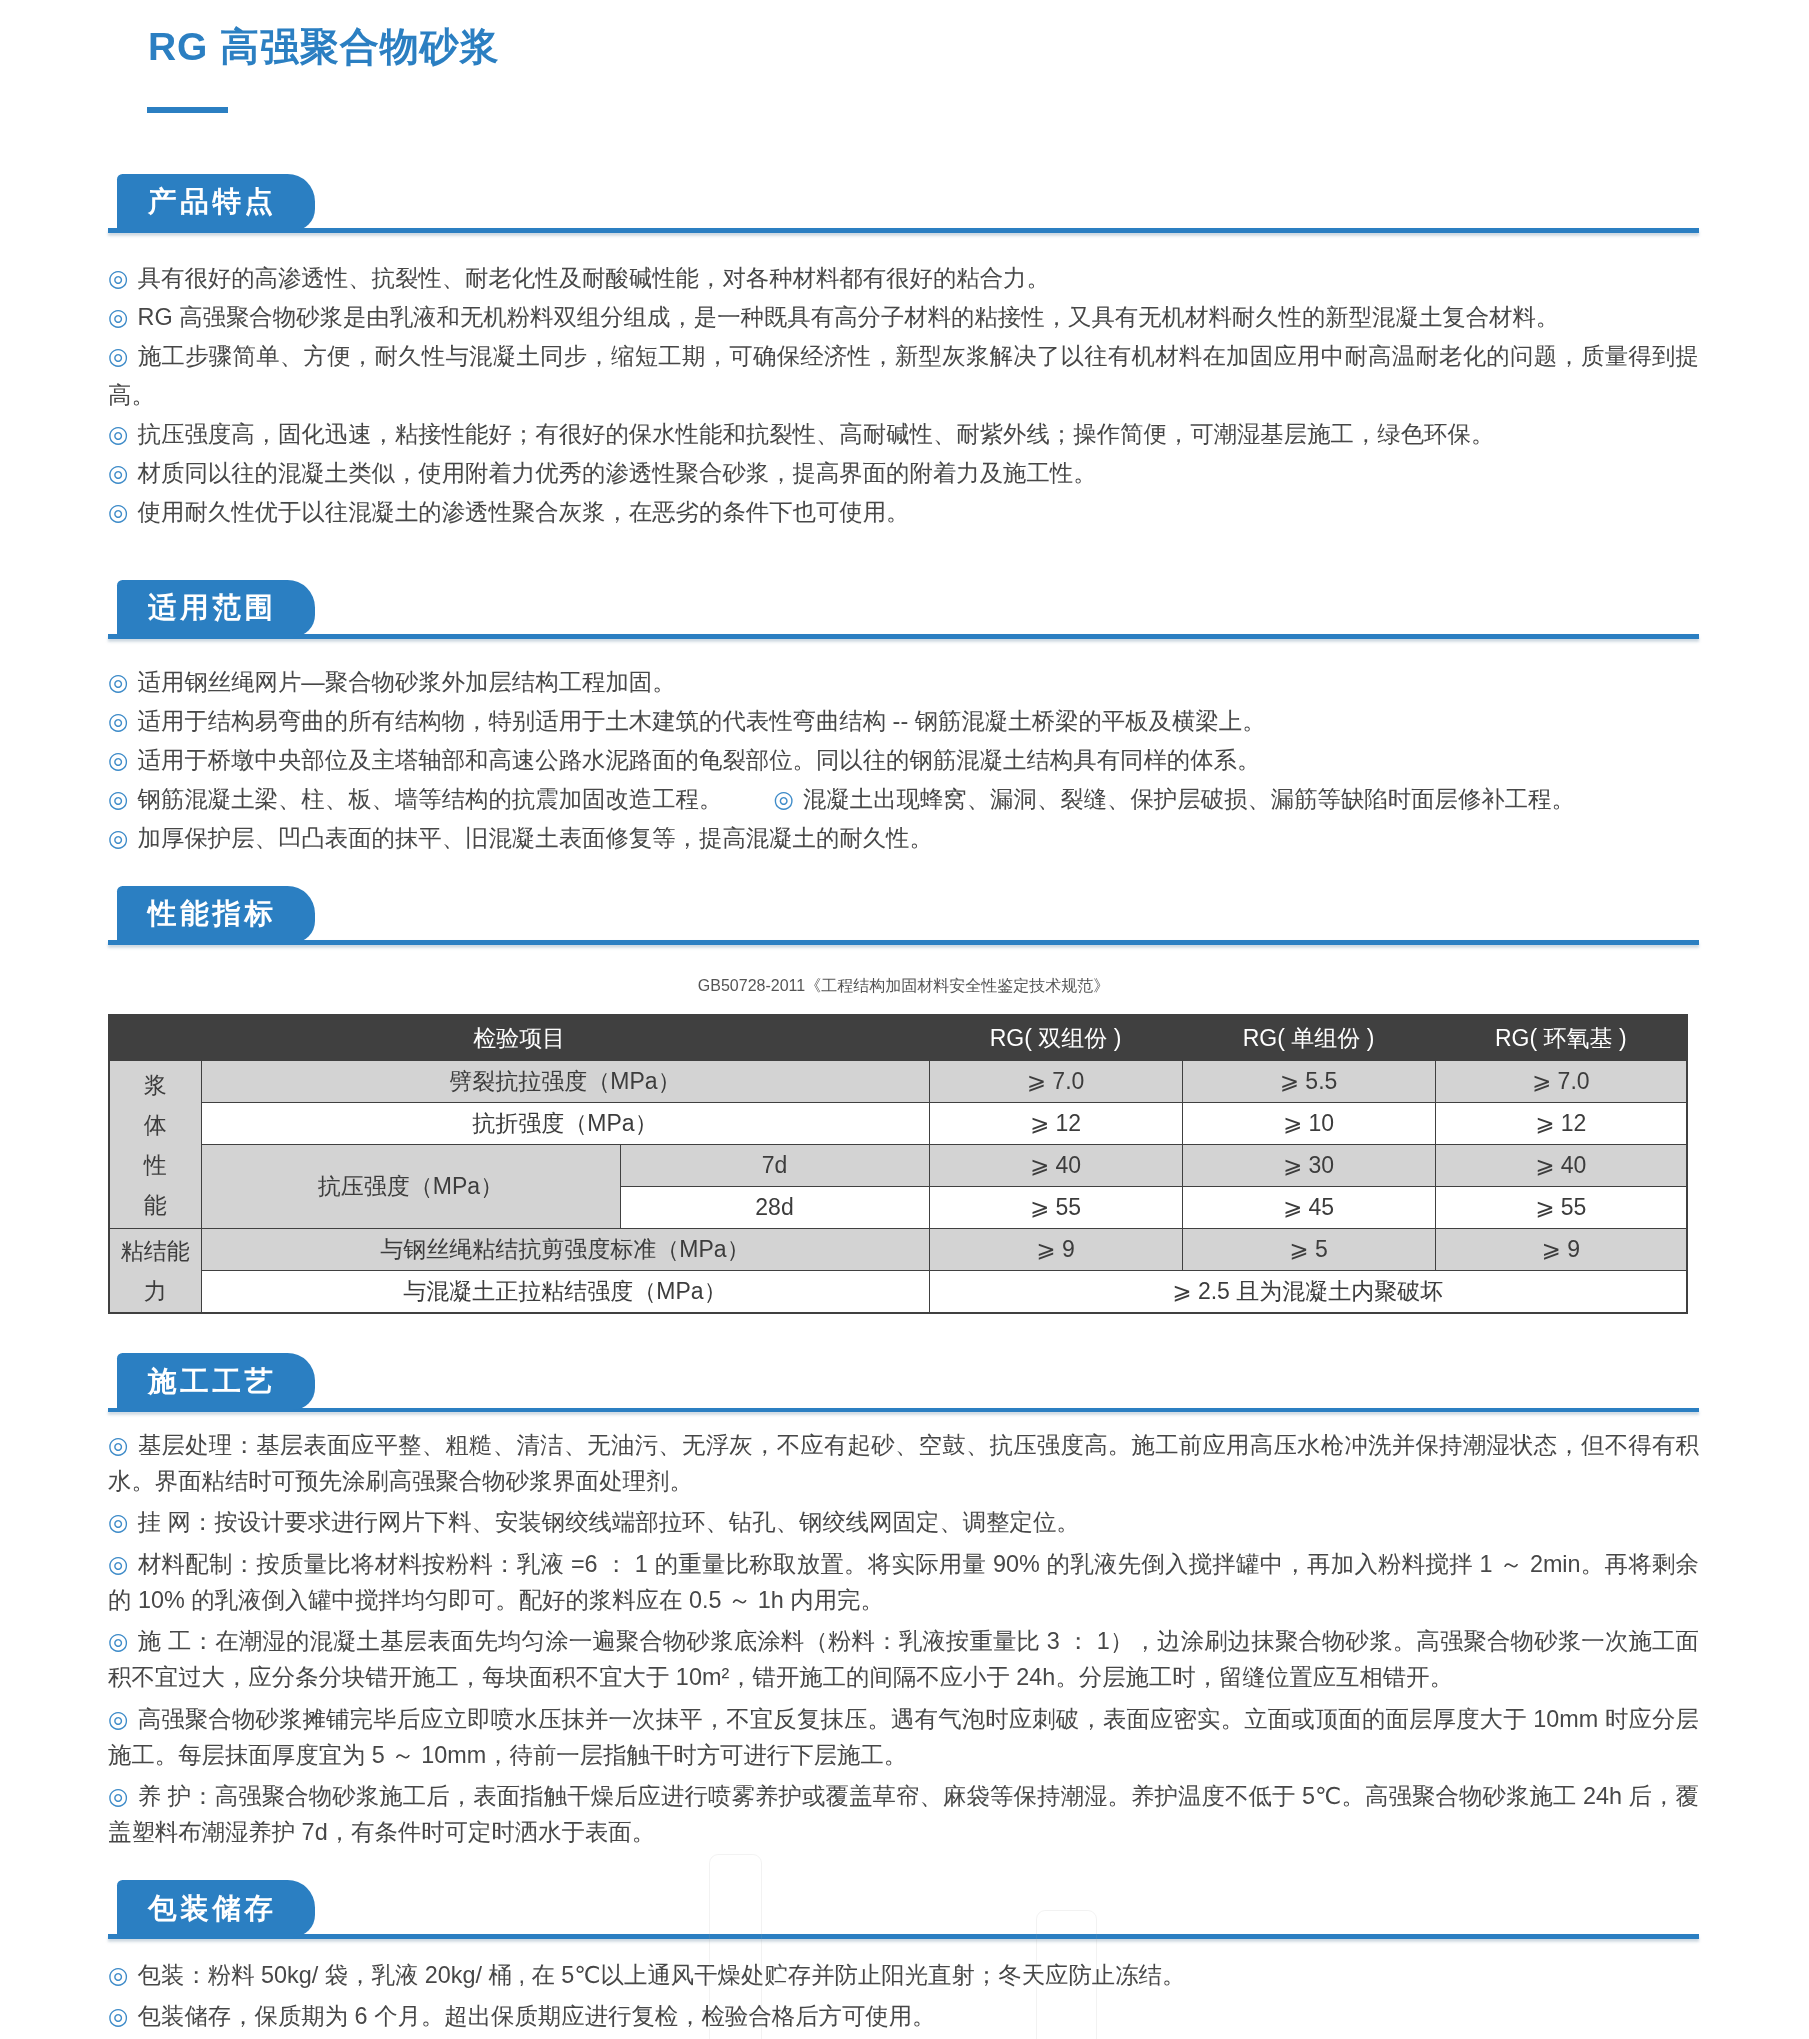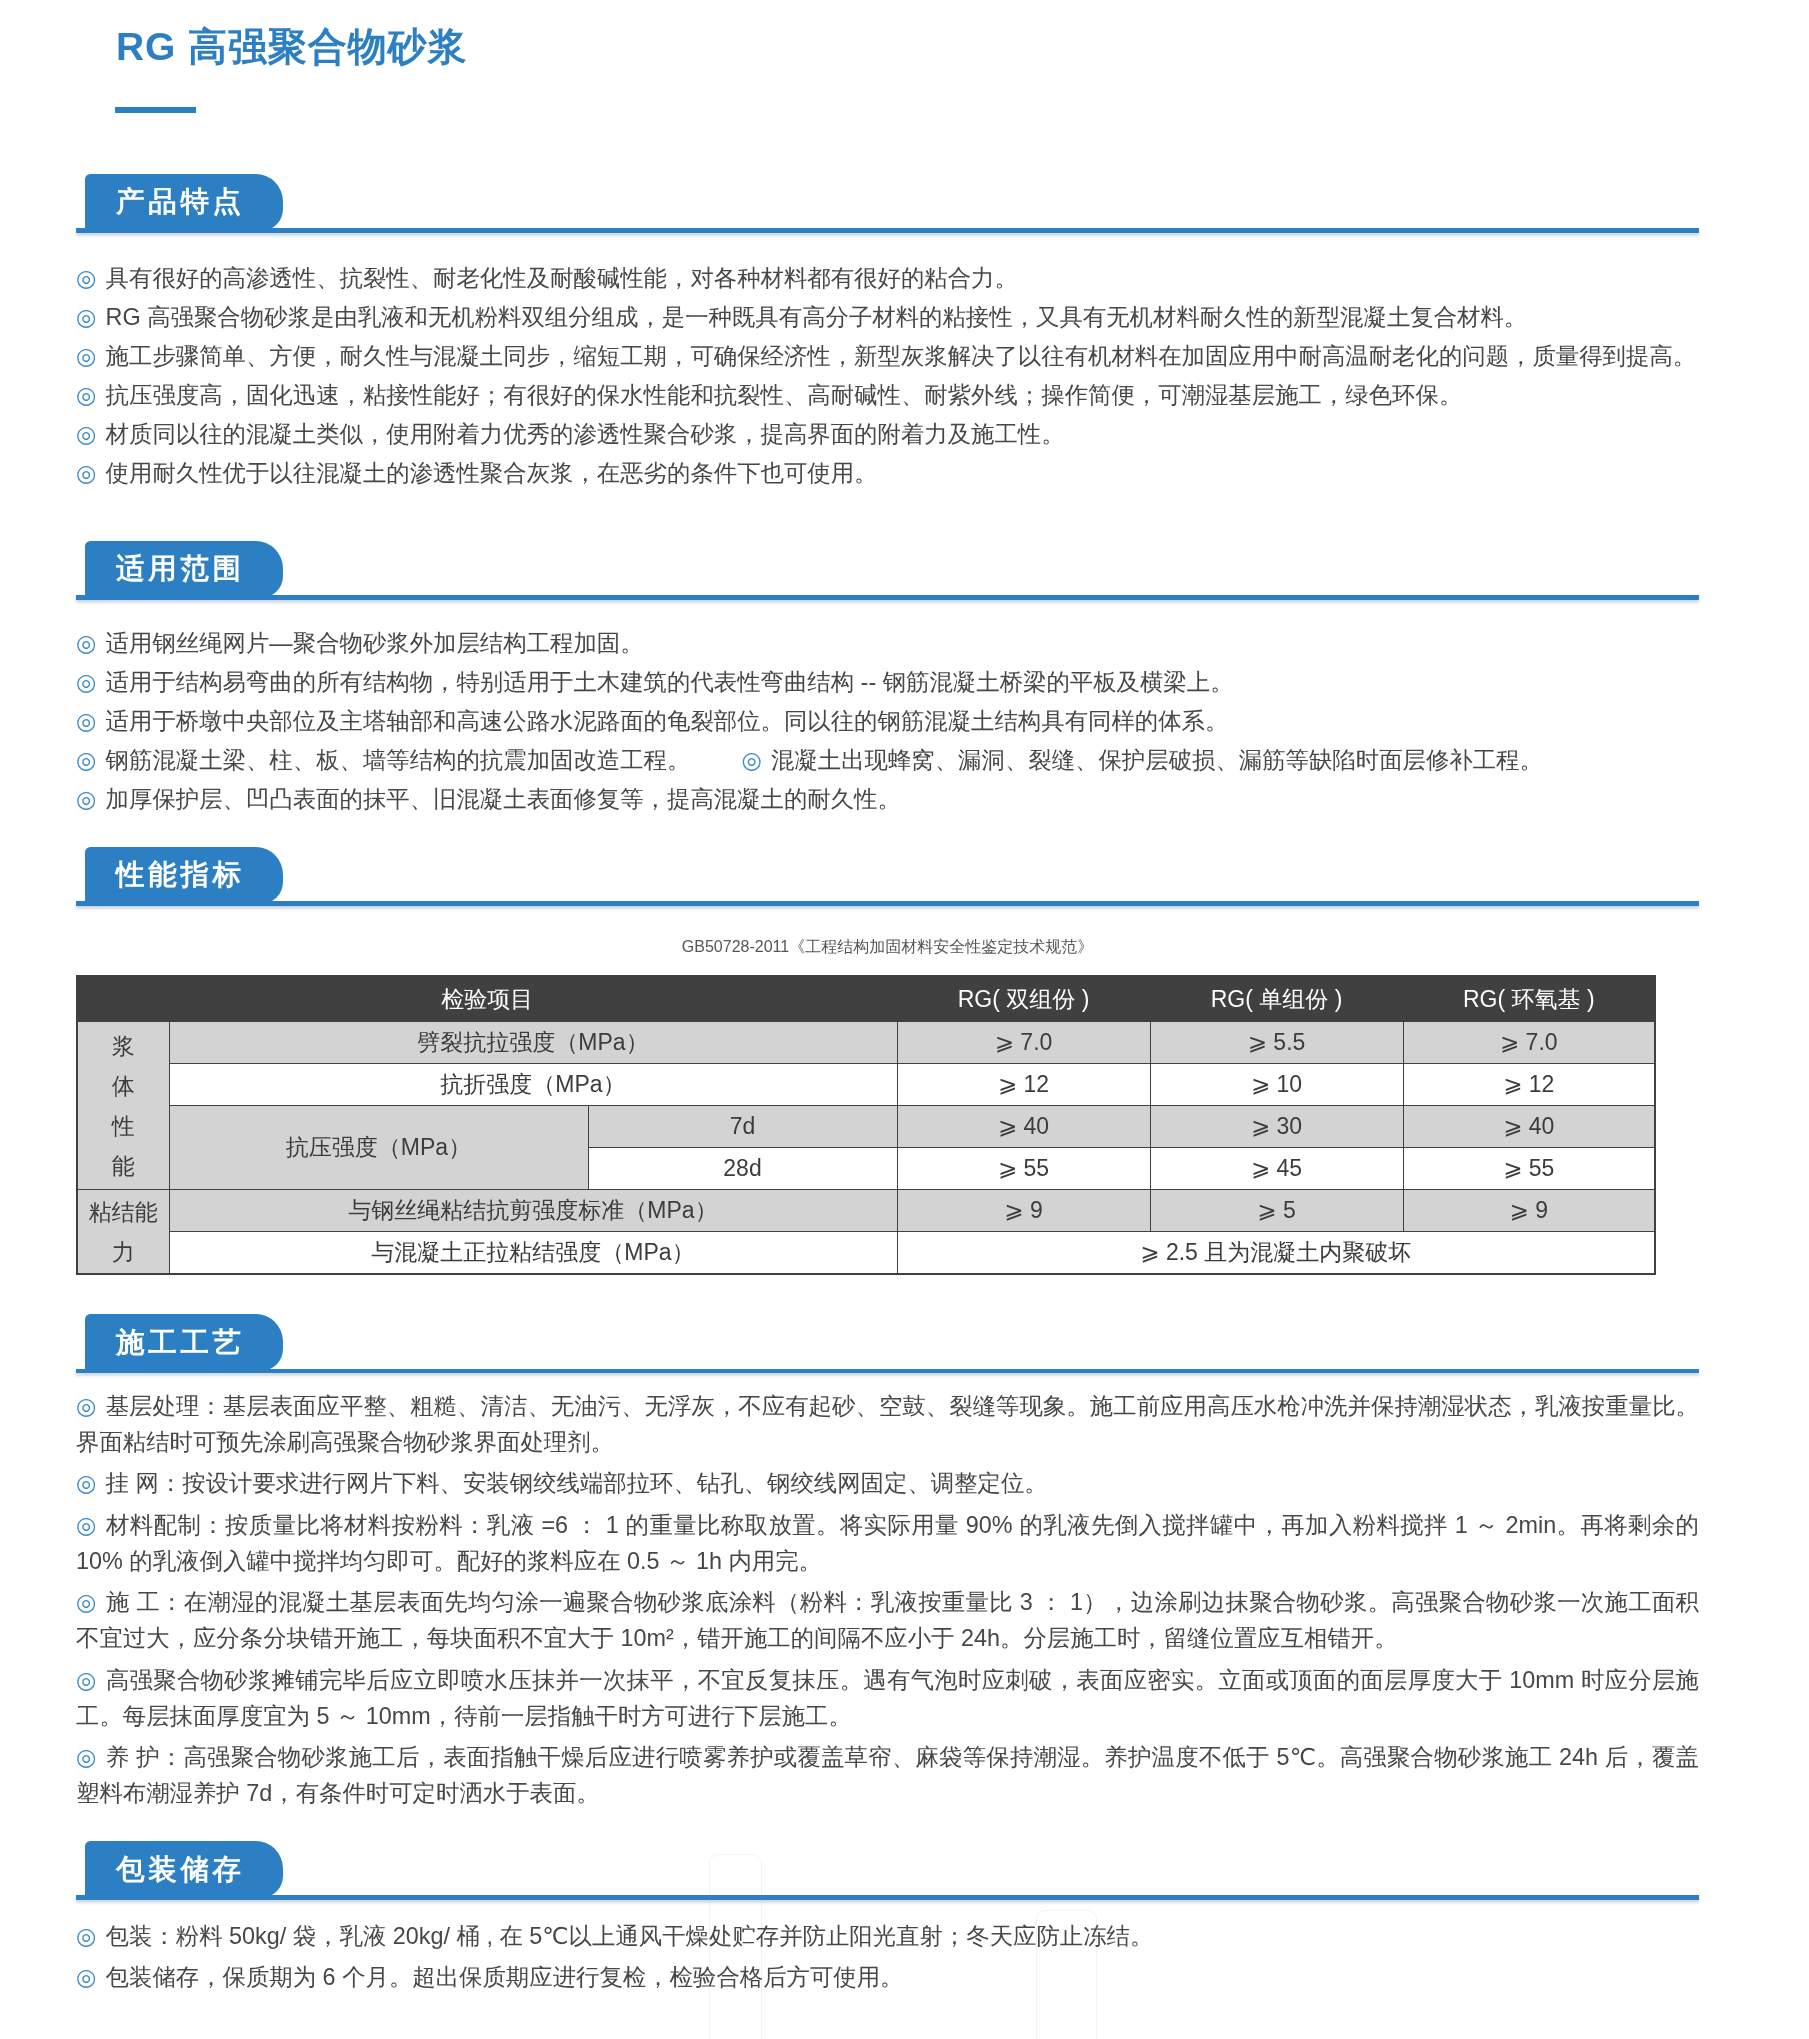--- a/index.html
+++ b/index.html
@@ -1,21 +1,21 @@
 <!DOCTYPE html>
 <html style="font-size:14.7px"><head>
 <meta charset="utf-8">
 <style>
   html,body { margin:0; padding:0; }
   body {
     width:1809px; height:2040px; overflow:hidden; position:relative;
     background:#ffffff; color:#474747;
     font-family:"Liberation Sans","DejaVu Sans",sans-serif;
   }
-  .content { padding:13px 110px 0 76px; }
+  .content { padding:13px 110px 0 108px; }
 
   
   .page-title {
     margin:11px 0 0 40px; font-size:39px; font-weight:700;
     color:#2b7fc2; letter-spacing:0.9px; line-height:46px;
   }
   .title-bar { width:81px; height:5.5px; background:#2b7fc2; margin:37px 0 0 39px; }
 
   
   .sec-head { position:relative; height:61px; }
@@ -163,21 +163,21 @@
         <td colspan="3">⩾ 2.5 且为混凝土内聚破坏</td>
       </tr>
     </tbody>
   </table>
 
   <div class="sec-head mt-constr">
     <div class="sec-rule"></div>
     <div class="badge">施工工艺</div>
   </div>
   <div class="blist constr">
-    <p class="bullet"><span class="bmark">◎</span><span>基层处理：基层表面应平整、粗糙、清洁、无油污、无浮灰，不应有起砂、空鼓、裂缝等现象。施工前应用高压水枪冲洗并保持潮湿状态，乳液按重量比。界面粘结时可预先涂刷高强聚合物砂浆界面处理剂。</span></p>
+    <p class="bullet"><span class="bmark">◎</span><span>基层处理：基层表面应平整、粗糙、清洁、无油污、无浮灰，不应有起砂、空鼓、抗压强度高。施工前应用高压水枪冲洗并保持潮湿状态，但不得有积水。界面粘结时可预先涂刷高强聚合物砂浆界面处理剂。</span></p>
     <p class="bullet"><span class="bmark">◎</span><span>挂 网：按设计要求进行网片下料、安装钢绞线端部拉环、钻孔、钢绞线网固定、调整定位。</span></p>
     <p class="bullet"><span class="bmark">◎</span><span>材料配制：按质量比将材料按粉料：乳液 =6 ： 1 的重量比称取放置。将实际用量 90% 的乳液先倒入搅拌罐中，再加入粉料搅拌 1 ～ 2min。再将剩余的 10% 的乳液倒入罐中搅拌均匀即可。配好的浆料应在 0.5 ～ 1h 内用完。</span></p>
     <p class="bullet"><span class="bmark">◎</span><span>施 工：在潮湿的混凝土基层表面先均匀涂一遍聚合物砂浆底涂料（粉料：乳液按重量比 3 ： 1），边涂刷边抹聚合物砂浆。高强聚合物砂浆一次施工面积不宜过大，应分条分块错开施工，每块面积不宜大于 10m²，错开施工的间隔不应小于 24h。分层施工时，留缝位置应互相错开。</span></p>
     <p class="bullet"><span class="bmark">◎</span><span>高强聚合物砂浆摊铺完毕后应立即喷水压抹并一次抹平，不宜反复抹压。遇有气泡时应刺破，表面应密实。立面或顶面的面层厚度大于 10mm 时应分层施工。每层抹面厚度宜为 5 ～ 10mm，待前一层指触干时方可进行下层施工。</span></p>
     <p class="bullet"><span class="bmark">◎</span><span>养 护：高强聚合物砂浆施工后，表面指触干燥后应进行喷雾养护或覆盖草帘、麻袋等保持潮湿。养护温度不低于 5℃。高强聚合物砂浆施工 24h 后，覆盖塑料布潮湿养护 7d，有条件时可定时洒水于表面。</span></p>
   </div>
 
   <div class="sec-head mt-pack">
     <div class="sec-rule"></div>
     <div class="badge">包装储存</div>

